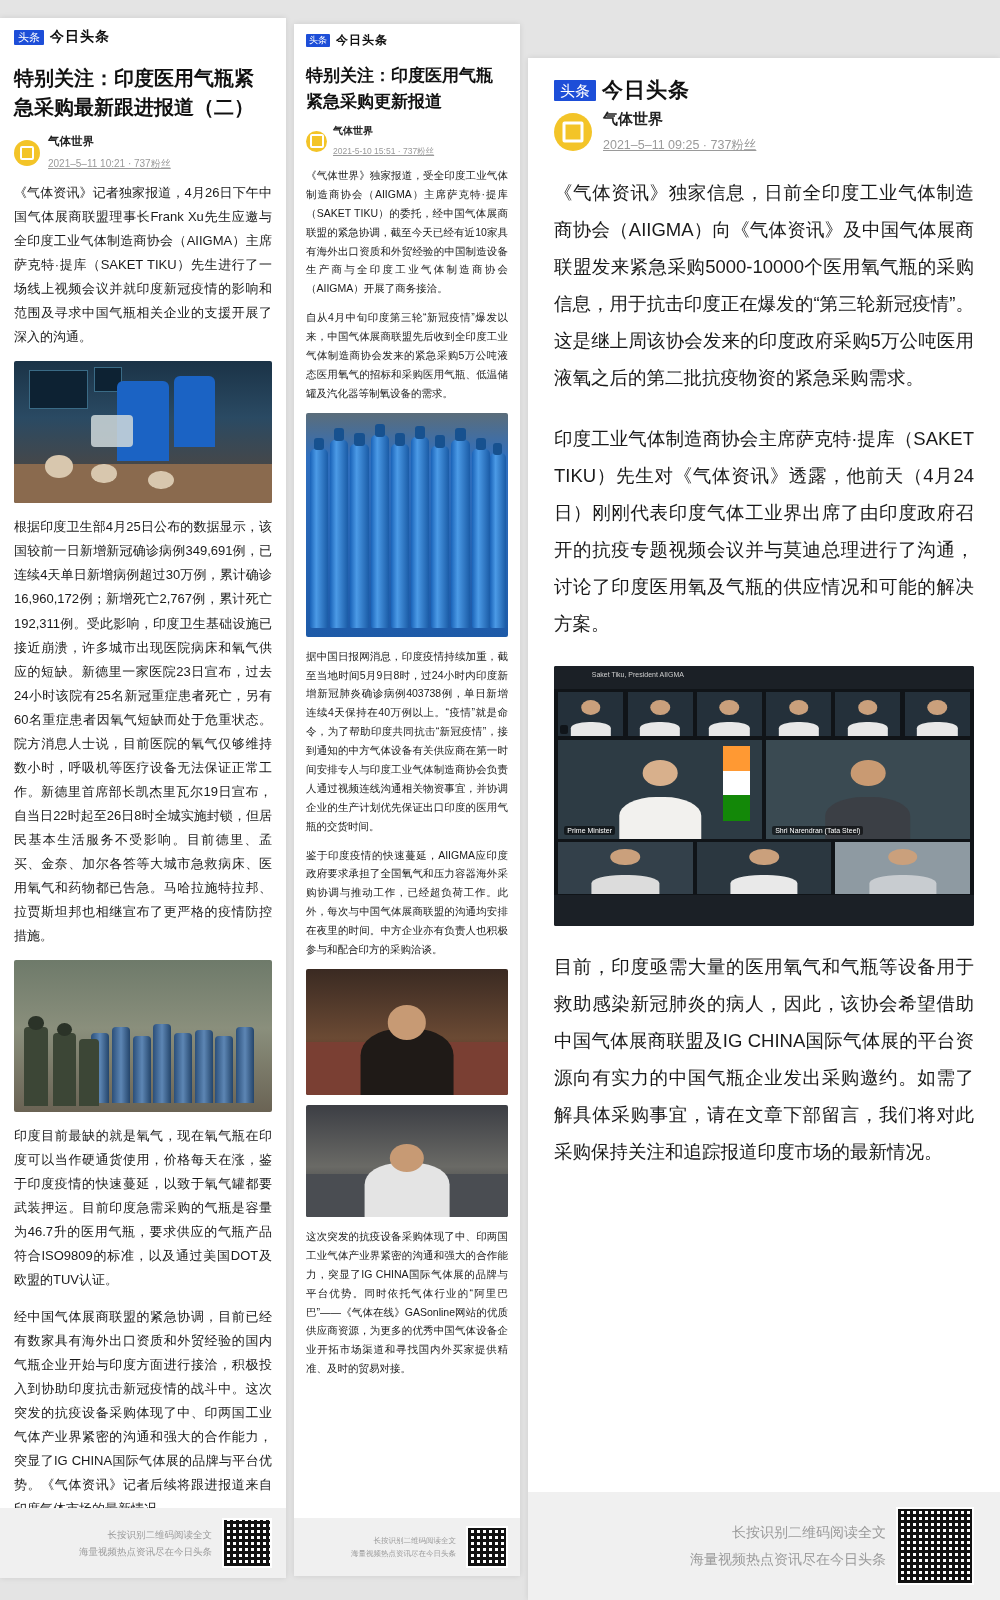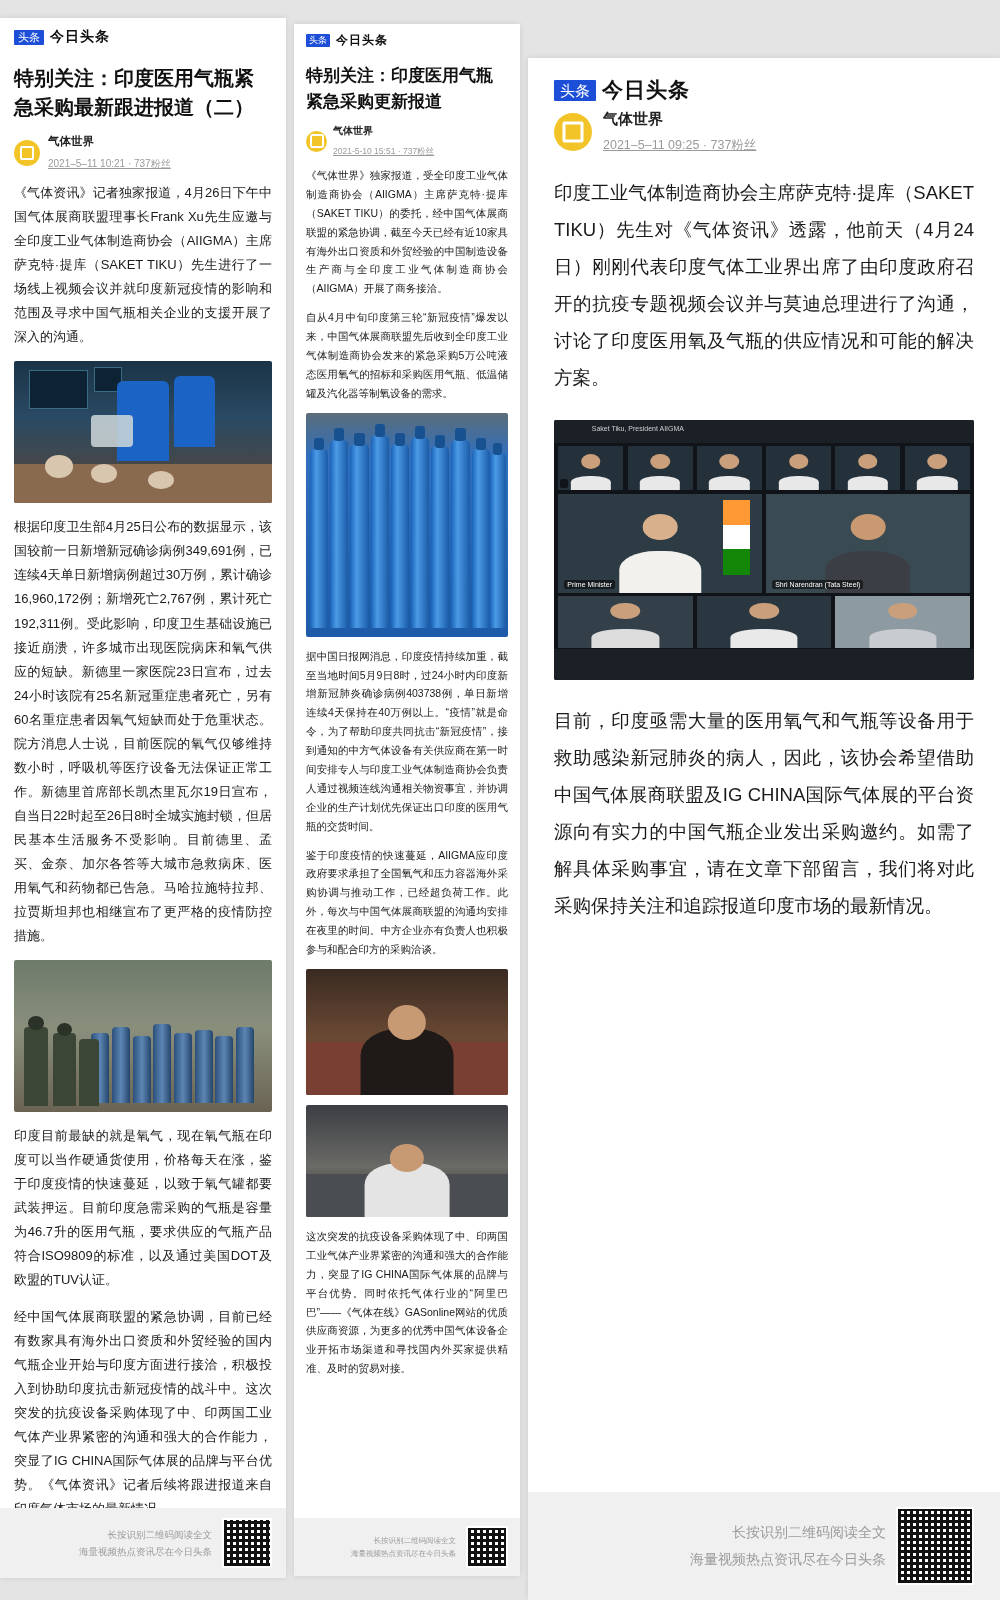--- a/index.html
+++ b/index.html
@@ -378,20 +378,21 @@
 
 
     <div class="byline">
       <div class="avatar"></div>
       <div class="byline-texts">
         <span class="byline-name">气体世界</span>
         <span class="byline-meta">2021–5–11 09:25 · 737粉丝</span>
       </div>
     </div>
 
+    <p class="para">《气体资讯》独家信息，日前全印度工业气体制造商协会（AIIGMA）向《气体资讯》及中国气体展商联盟发来紧急采购5000-10000个医用氧气瓶的采购信息，用于抗击印度正在爆发的“第三轮新冠疫情”。这是继上周该协会发来的印度政府采购5万公吨医用液氧之后的第二批抗疫物资的紧急采购需求。</p>
     <p class="para">印度工业气体制造商协会主席萨克特·提库（SAKET TIKU）先生对《气体资讯》透露，他前天（4月24日）刚刚代表印度气体工业界出席了由印度政府召开的抗疫专题视频会议并与莫迪总理进行了沟通，讨论了印度医用氧及气瓶的供应情况和可能的解决方案。</p>
 
     <div class="photo">
       <div class="ph ph-zoom" style="height:260px;">
         <div class="bar" style="top:0;height:9%;"></div>
         <div style="position:absolute;left:9%;top:2%;color:#cfcfcf;font-size:7px;">Saket Tiku, President AIIGMA</div>
         <div class="bar" style="bottom:0;height:12%;"></div>
 
         <div class="tile" style="left:1%;top:10%;width:15.5%;height:17%;">
           <div class="face" style="top:18%;width:30%;height:34%;"></div>

